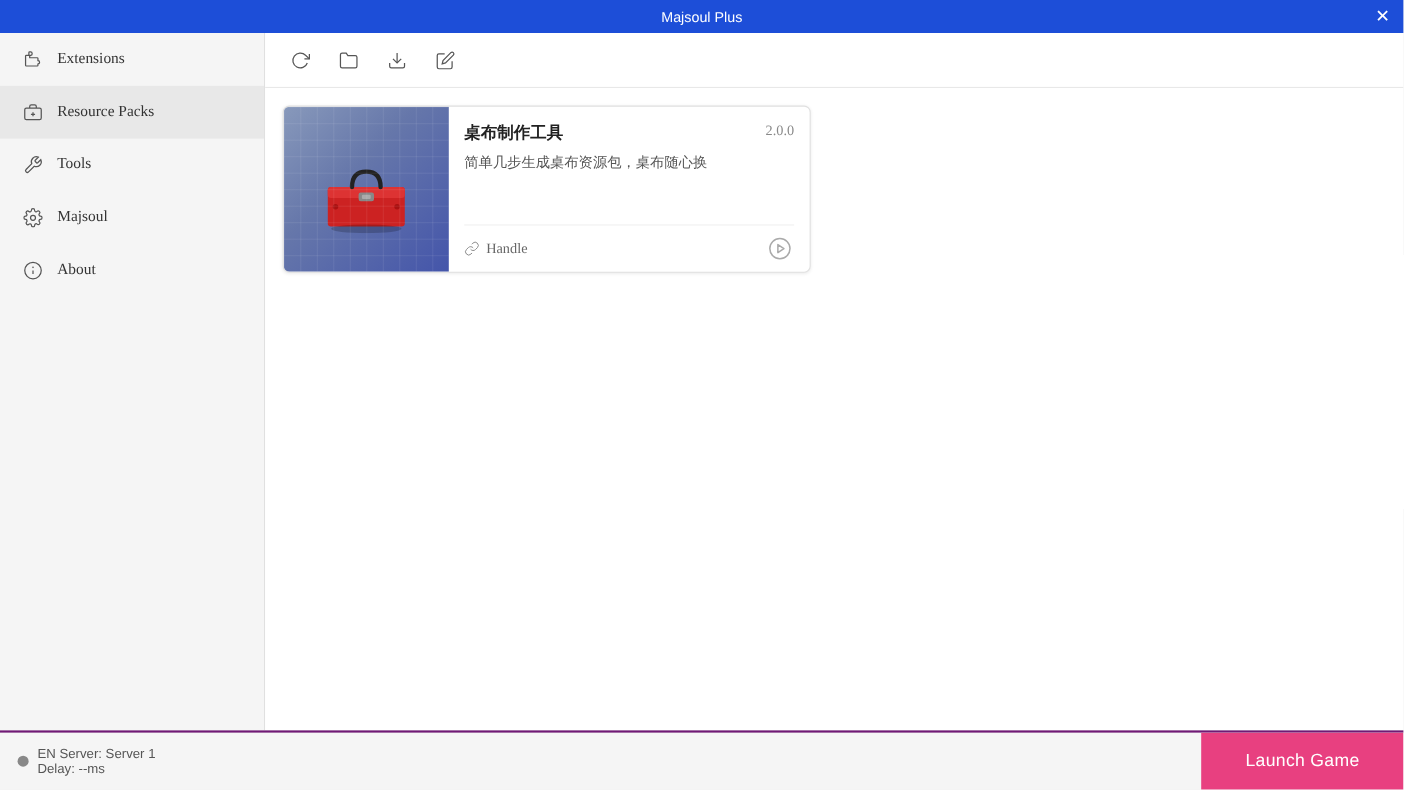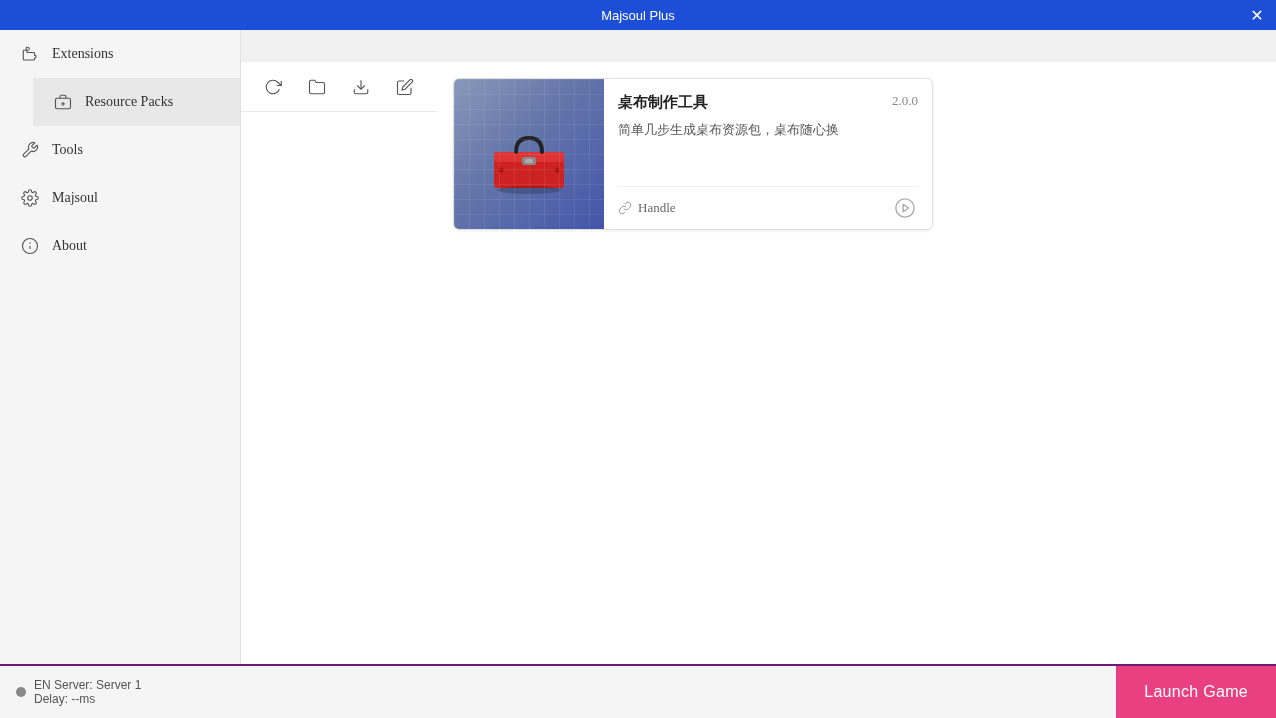--- a/index.html
+++ b/index.html
@@ -68,21 +68,20 @@
       gap: 12px;
       padding: 0 20px;
       height: 48px;
       cursor: pointer;
       font-size: 14px;
       color: #333;
       transition: background 0.15s;
     }
     .nav-item.active {
       background: #e8e8e8;
-      margin-left: 33px;
     }
     .nav-icon {
       width: 20px;
       height: 20px;
       display: flex;
       align-items: center;
       justify-content: center;
       flex-shrink: 0;
     }
     .nav-icon svg {
@@ -91,23 +90,22 @@
       stroke: #555;
       fill: none;
       stroke-width: 1.5;
     }
 
     
     #content {
       flex: 1;
       background: #fff;
       display: flex;
-      flex-direction: row;
-      overflow: hidden;
-      margin-top: 32px;
+      flex-direction: column;
+      overflow: hidden;
     }
 
     #toolbar {
       height: 50px;
       display: flex;
       align-items: center;
       padding: 0 16px;
       gap: 12px;
       border-bottom: 1px solid #e8e8e8;
     }
@@ -245,21 +243,21 @@
       border-radius: 50%;
       background: #888;
       flex-shrink: 0;
     }
 
     #launch-btn {
       margin-left: auto;
       background: #e84080;
       color: #fff;
       border: none;
-      padding: 0 28px;
+      padding: 0 40px;
       height: 100%;
       font-size: 16px;
       font-weight: 500;
       cursor: pointer;
       letter-spacing: 0.3px;
     }
 
     
     #bottom-bar {
       height: 54px;

